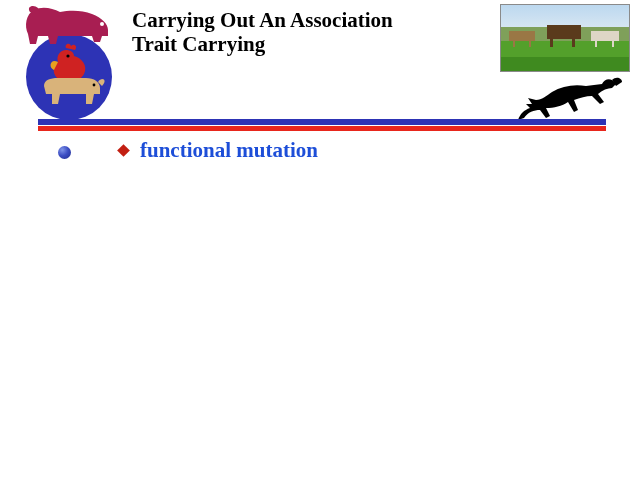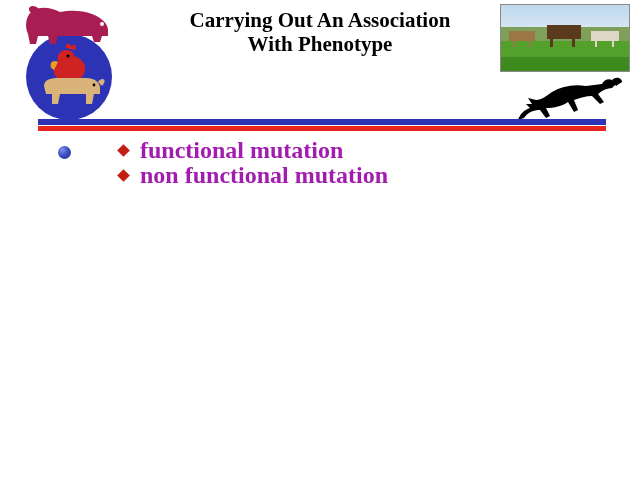--- a/index.html
+++ b/index.html
@@ -20,21 +20,20 @@
     position: relative;
     width: 640px;
     height: 132px;
   }
 
   .title {
     position: absolute;
     left: 132px;
     top: 8px;
     width: 376px;
-    text-align: center;
     font-family: "Liberation Serif", serif;
     font-weight: bold;
     font-size: 21px;
     line-height: 24px;
     color: #000000;
   }
   .title-line { display: block; white-space: nowrap; }
 
   
   .rule-blue {
@@ -153,24 +152,24 @@
     line-height: 27px;
     font-weight: bold;
     color: #000000;
     margin-bottom: 1px;
     padding-left: 26px;
   }
   li.l1 > .btext { display: block; }
 
   li.l2 {
     position: relative;
-    font-size: 24px;
+    font-size: 21px;
     line-height: 25px;
     font-weight: bold;
-    color: #a21caf;
+    color: #1d4ed8;
     padding-left: 22px;
   }
 
   
   .bullet-sphere {
     position: absolute;
     left: 0;
     top: 8px;
     width: 13px;
     height: 13px;
@@ -210,21 +209,21 @@
 
     <svg class="emblem-cow" viewBox="0 0 70 40">
       <path d="M8 14 C8 8 14 6 22 6 L50 6 C58 6 64 10 64 16 L64 22 L58 22 L56 32 L50 32 L50 22 L24 22 L22 32 L16 32 L16 22 L10 22 Z" fill="#d9b37a"></path>
       <path d="M62 10 C66 4 72 8 66 14 Z" fill="#d9b37a"></path>
       <circle cx="58" cy="13" r="1.4" fill="#000000"></circle>
     </svg>
   </div>
 
   <div class="title">
     <span class="title-line">Carrying Out An Association</span>
-    <span class="title-line">With Phenotype</span>
+    <span class="title-line">Trait Carrying</span>
   </div>
 
   <div class="pasture">
     <div class="pasture-sky"></div>
     <div class="pasture-hill"></div>
     <div class="pasture-grass"></div>
     <div class="pasture-grass2"></div>
     <svg style="position:absolute;left:0;top:0;width:128px;height:66px" viewBox="0 0 128 66">
       <path d="M8 26 L34 26 L34 36 L30 36 L30 42 L28 42 L28 36 L14 36 L14 42 L12 42 L12 36 L8 36 Z" fill="#9a7745"></path>
       <path d="M46 20 L80 20 L80 34 L74 34 L74 42 L71 42 L71 34 L52 34 L52 42 L49 42 L49 34 L46 34 Z" fill="#5a3a1c"></path>
@@ -244,23 +243,19 @@
 <div class="content">
   <ul class="level1">
 
     <li class="l1">
       <span class="bullet-sphere"></span>
       <ul class="level2">
         <li class="l2">
           <span class="bullet-diamond"></span>
           <span>functional mutation</span>
         </li>
-        <li class="l2">
-          <span class="bullet-diamond"></span>
-          <span>non functional mutation</span>
-        </li>
       </ul>
     </li>
 
 
 
   </ul>
 </div>
 
 </body></html>

